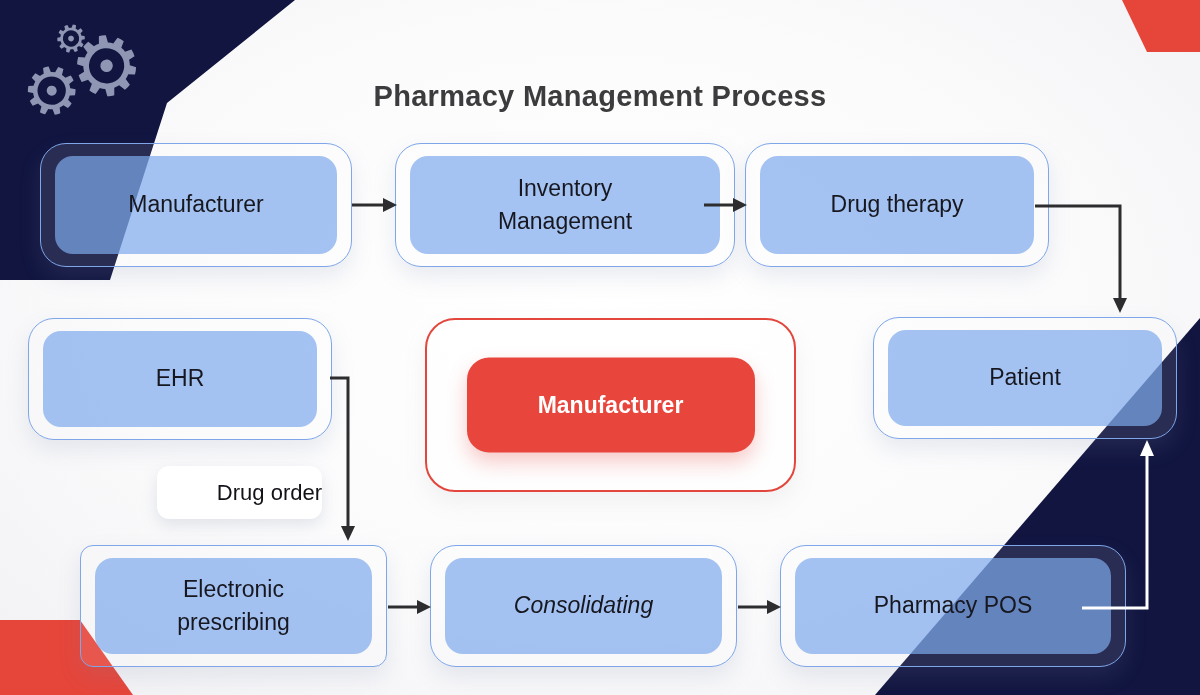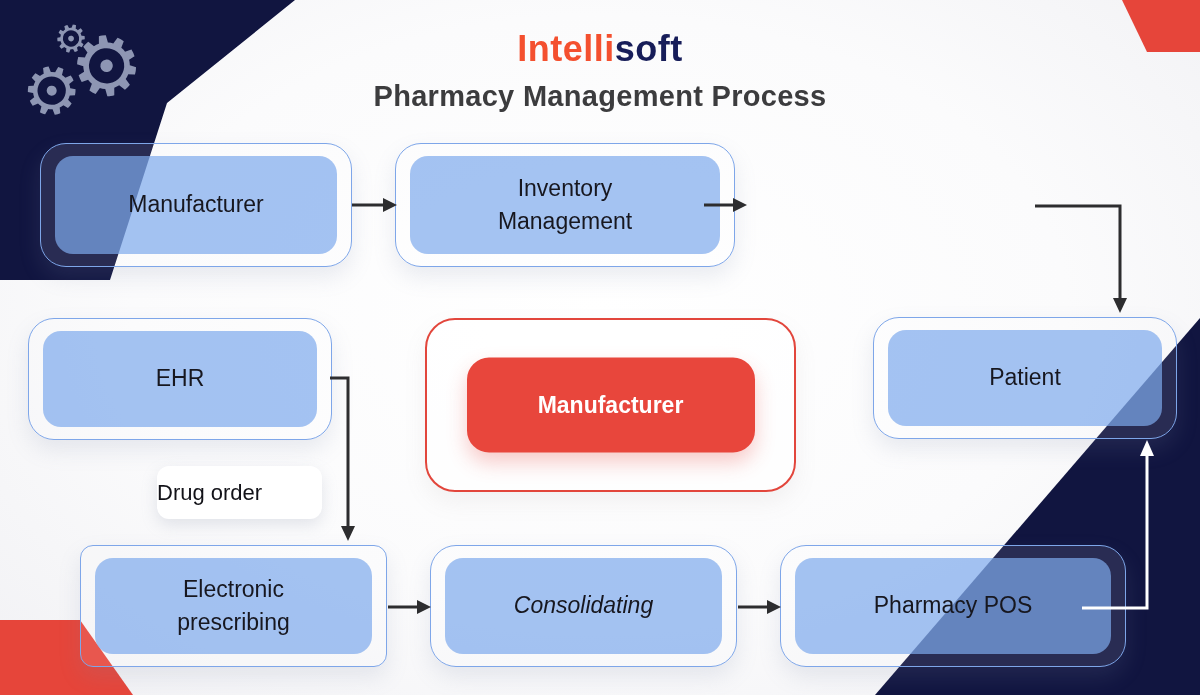--- a/index.html
+++ b/index.html
@@ -39,47 +39,49 @@
   .node-red-outer{position:absolute;z-index:4;border:2px solid #E2463C;border-radius:30px;
         background:rgba(255,255,255,0.55);box-shadow:0 10px 22px rgba(150,140,140,0.10);}
   .node-red-inner{position:absolute;left:50%;top:50%;transform:translate(-50%,-50%);
         width:288px;height:95px;border-radius:22px;background:#E8463C;
         display:flex;align-items:center;justify-content:center;
         font-size:23px;font-weight:600;color:#ffffff;
         box-shadow:0 10px 20px rgba(230,70,60,0.28);}
   
   .pill{position:absolute;z-index:5;background:#ffffff;border-radius:12px;
         box-shadow:0 6px 16px rgba(135,145,170,0.22);
-        display:flex;align-items:center;justify-content:flex-start;
+        display:flex;align-items:center;justify-content:flex-end;
         font-size:22px;font-weight:500;color:#121218;}
   
   .arrows{position:absolute;inset:0;z-index:5;pointer-events:none;}
 </style>
 </head>
 <body>
 
 <div class="stage">
 
   <div class="shape navy navy-tl"></div>
   <div class="shape navy navy-br"></div>
   <div class="shape red red-tr"></div>
   <div class="shape red red-bl"></div>
 
   <div class="gear gear-s">⚙</div>
   <div class="gear gear-l">⚙</div>
   <div class="gear gear-m">⚙</div>
 
-  <div class="logo"><span class="p1">Intelli</span><span class="p2">soft</span></div>
   <div class="page-title">Pharmacy Management Process</div>
 
   <div class="node" style="left:40px;top:143px;width:310px;height:122px;">
     <div class="inner">Manufacturer</div>
   </div>
   <div class="node" style="left:395px;top:143px;width:306px;height:122px;padding-left:32px;">
     <div class="inner">Inventory Management</div>
+  </div>
+  <div class="node" style="left:745px;top:143px;width:302px;height:122px;">
+    <div class="inner">Drug therapy</div>
   </div>
 
   <div class="node" style="left:28px;top:318px;width:302px;height:120px;">
     <div class="inner">EHR</div>
   </div>
   <div class="node-red-outer" style="left:425px;top:318px;width:367px;height:170px;">
     <div class="node-red-inner">Manufacturer</div>
   </div>
   <div class="node" style="left:873px;top:317px;width:302px;height:120px;">
     <div class="inner">Patient</div>

